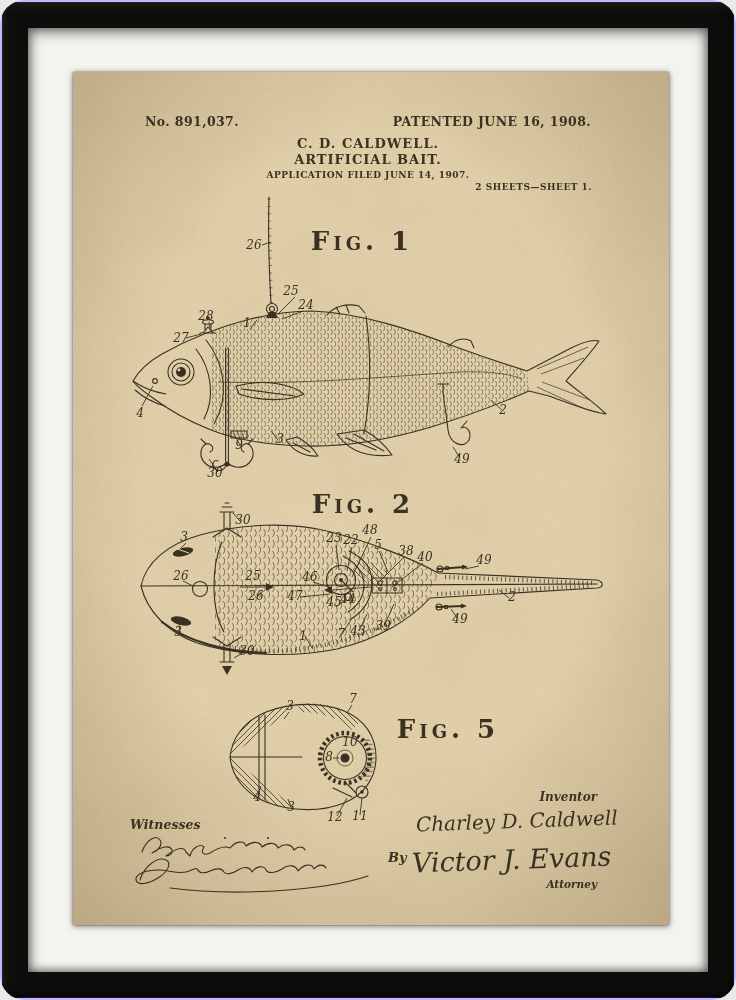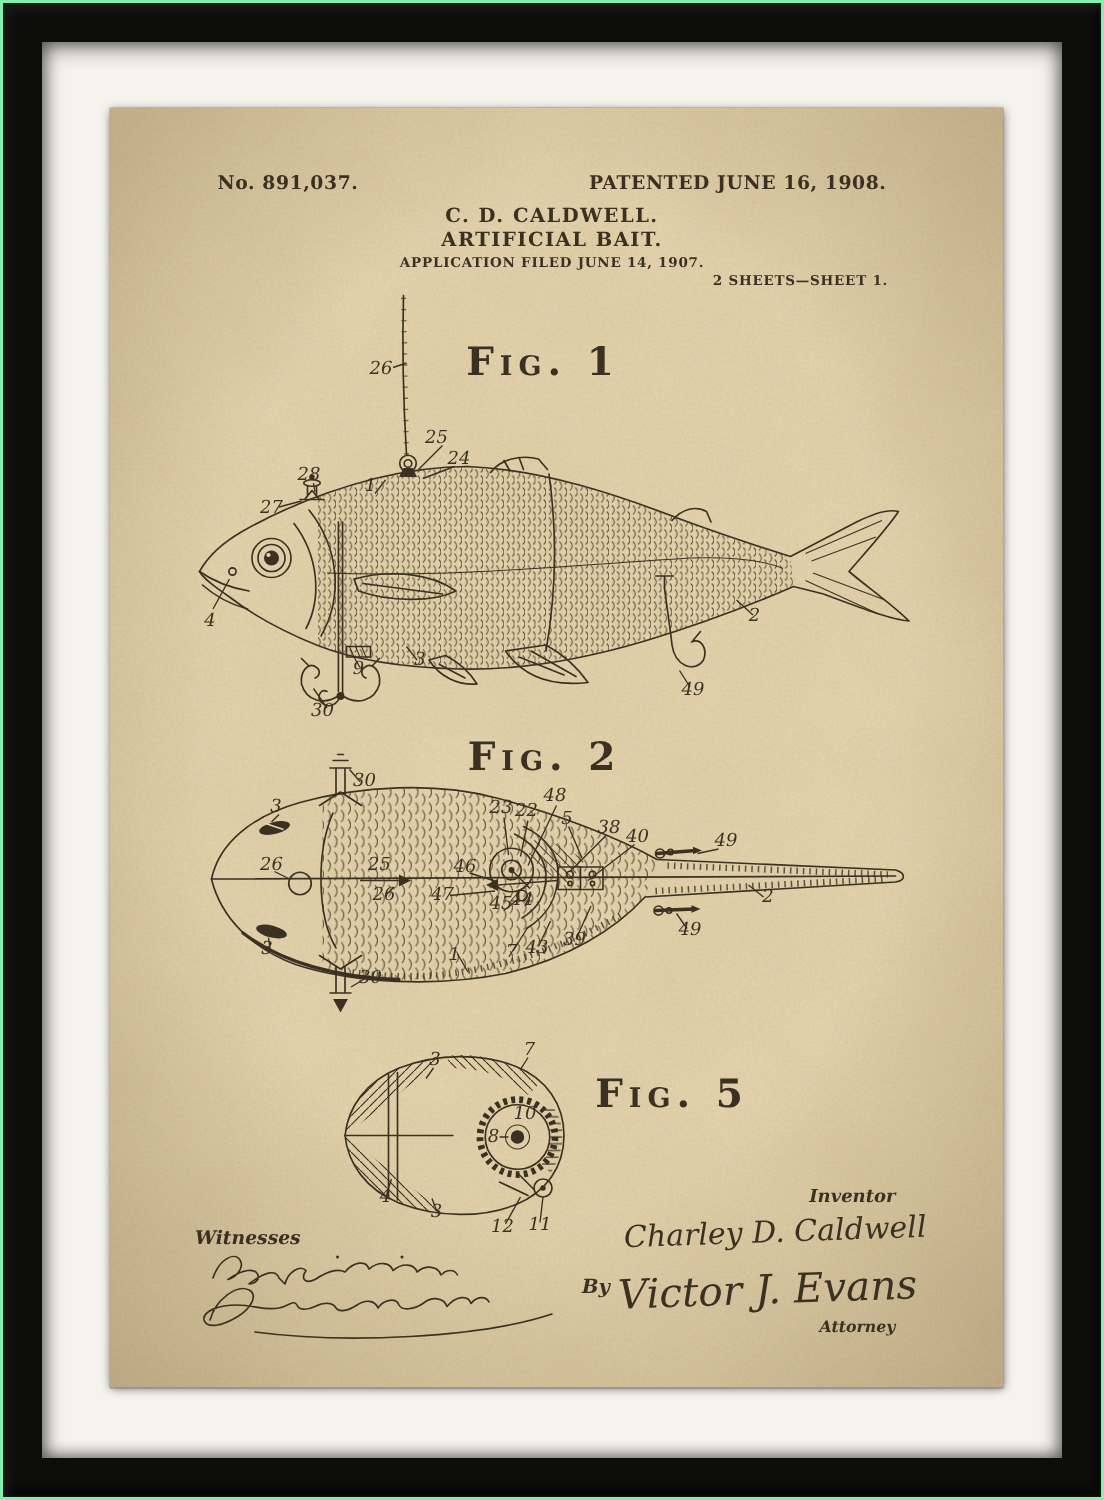--- a/index.html
+++ b/index.html
@@ -1,17 +1,17 @@
 <!DOCTYPE html>
 <html style="--frame: #0d0d0c; --mat: #f5f3ee; --paper: #e7d6b0; --ink: #3a3122;"><head>
 <meta charset="utf-8">
 <style>
   html,body{margin:0;padding:0;}
   body{background:#e9e9e9;font-family:"Liberation Sans",sans-serif;}
-  .stage{position:relative;width:736px;height:1000px;background:#86efac;overflow:hidden;}
+  .stage{position:relative;width:736px;height:1000px;background:#c4b5fd;overflow:hidden;border-radius:25px;}
   .frame{position:absolute;inset:2px;background:var(--frame,#0d0d0c);
          box-shadow:inset 0 0 0 1px rgba(255,255,255,.05),
                     inset 3px 4px 8px rgba(255,255,255,.07),
                     inset -3px -4px 8px rgba(0,0,0,.65);}
   .mat{position:absolute;inset:28px;background:var(--mat,#f5f3ee);
        box-shadow:inset 0 4px 14px rgba(0,0,0,.45), inset 0 -3px 9px rgba(0,0,0,.22),
                   inset 4px 0 10px rgba(0,0,0,.18), inset -4px 0 10px rgba(0,0,0,.18);}
   .paper{position:absolute;left:73px;top:72px;width:596px;height:853px;
          background:var(--paper,#e8d8b2);
          box-shadow:0 1px 6px rgba(0,0,0,.55), 0 0 1px rgba(0,0,0,.6);}

